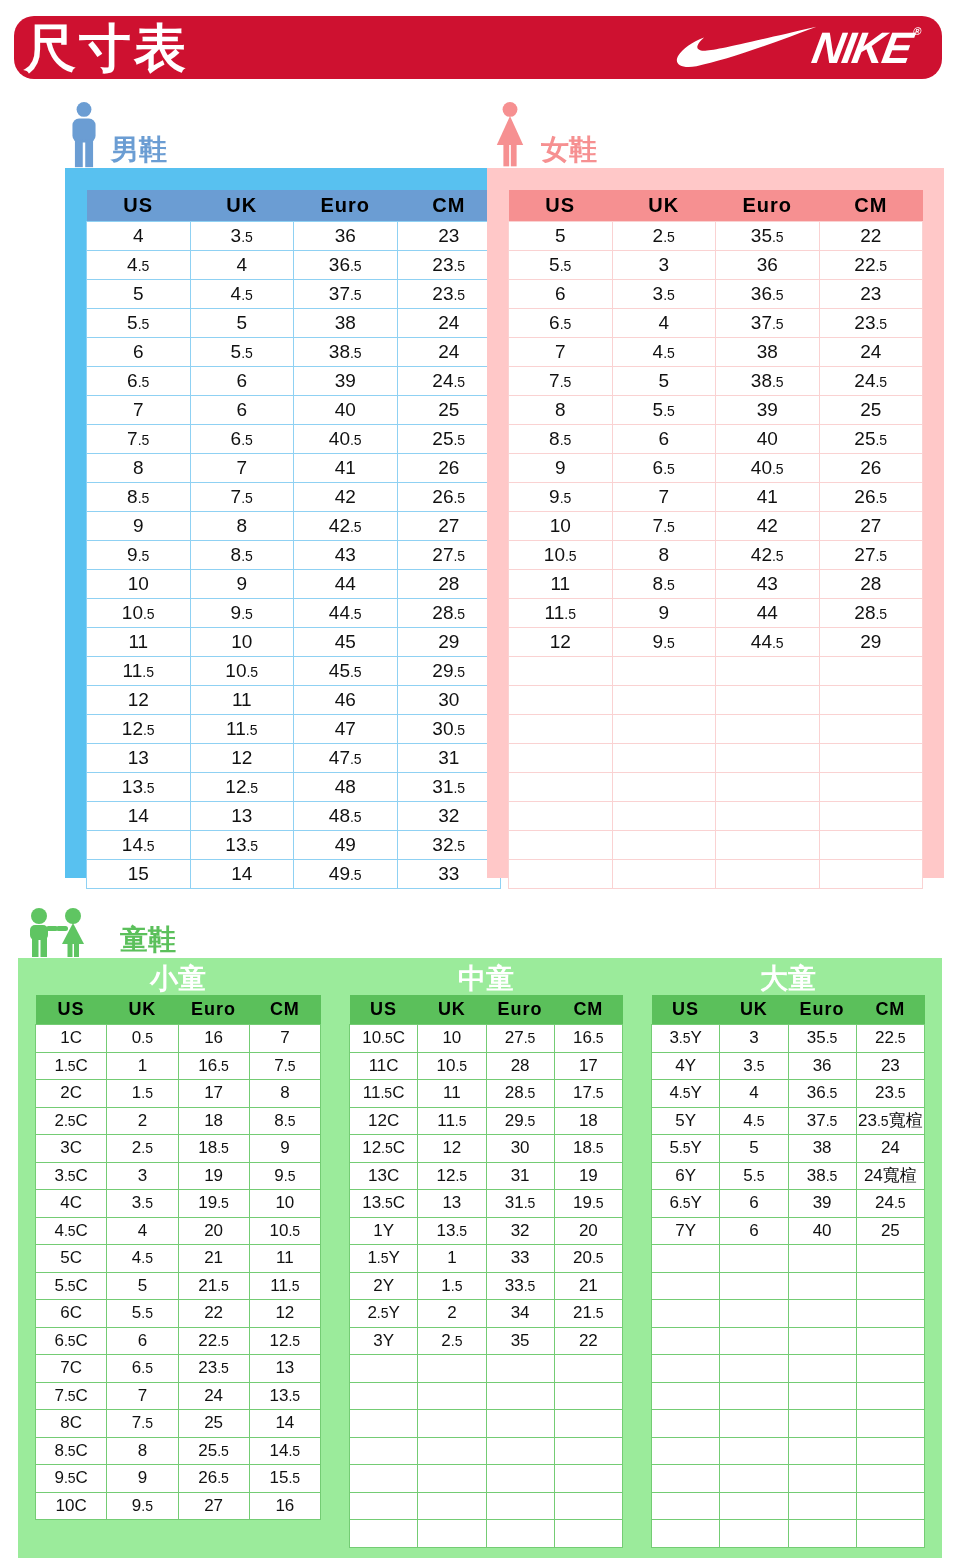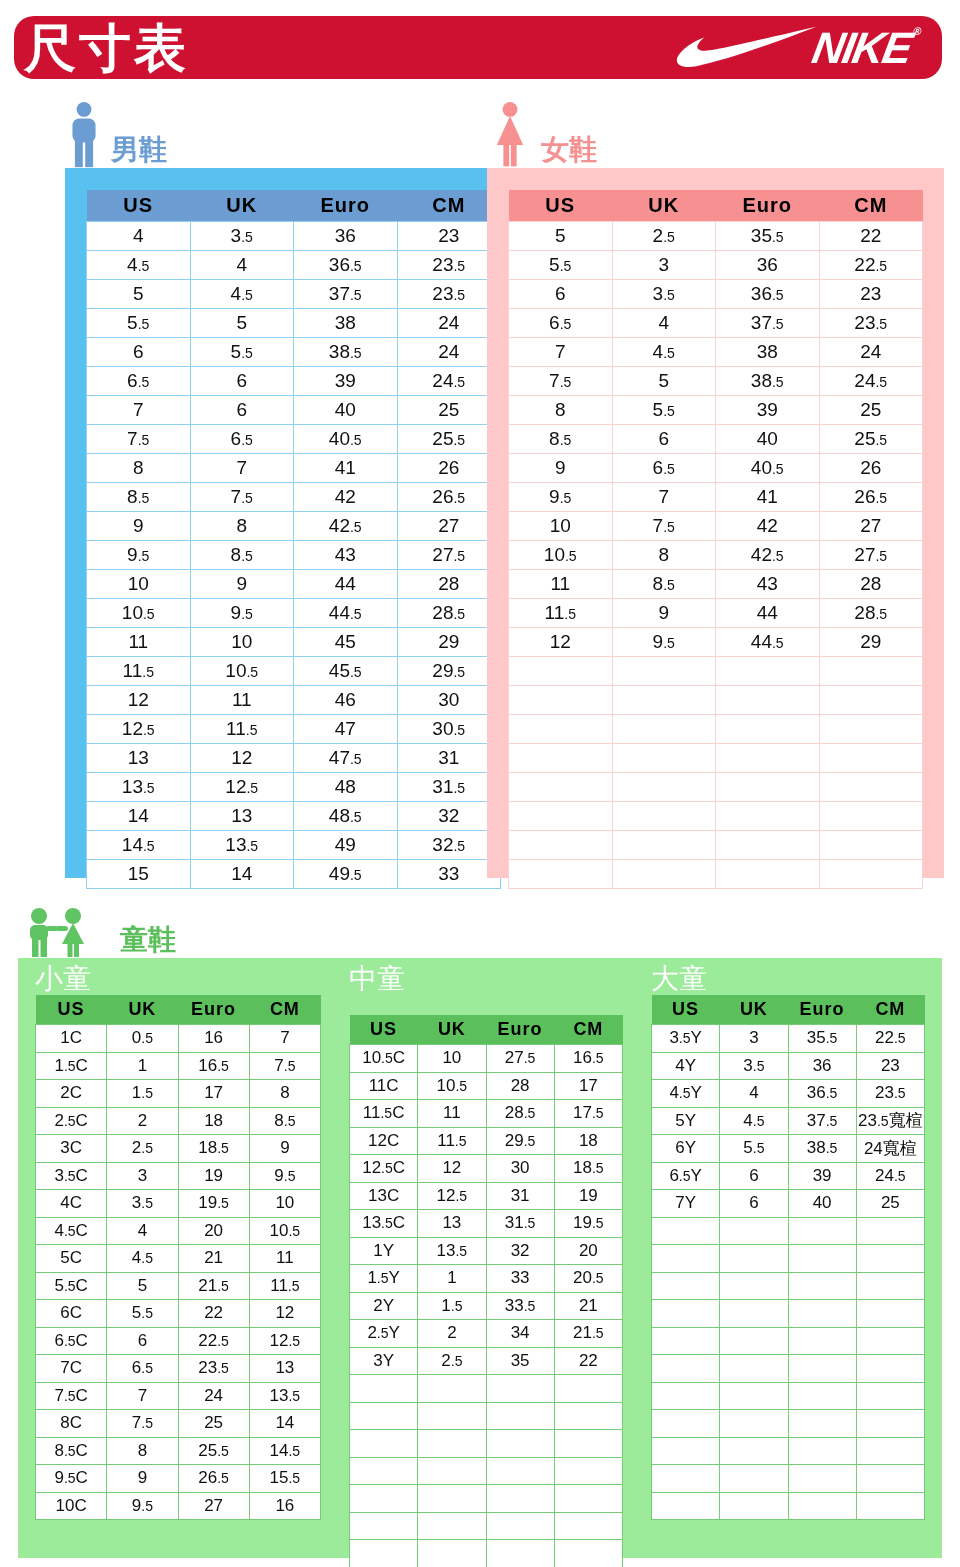--- a/index.html
+++ b/index.html
@@ -52,24 +52,24 @@
   }
   td .dec{font-size:14px;}
   .men-panel th{background:var(--men-header,#6B9DD3);}
   .men-panel td{border:1.5px solid var(--men-border,#8FD1F3);}
   .women-panel th{background:var(--women-header,#F69091);}
   .women-panel td{border:1.5px solid var(--women-border,#FAD2D2);}
   .kids-panel th{background:var(--kids-header,#5BC05B);font-size:18px;height:27px;}
   .kids-panel td{border:1.5px solid var(--kids-border,#74CC74);height:24.5px;font-size:17px;}
   .subtable{display:flex;flex-direction:column;}
   .subtable-small{width:286px;}
-  .subtable-mid{width:274px;gap:20px;}
+  .subtable-mid{width:274px;}
   .subtable-big{width:274px;}
   .subtable-title{
-    color:#fff;font-size:28px;font-weight:normal;
+    text-align:center;color:#fff;font-size:28px;font-weight:bold;
     height:33px;line-height:33px;
   }
   
   .person-icon{display:block;}
 </style>
 </head>
 <body>
 
 <header class="banner">
   <span class="title">尺寸表</span>
@@ -716,20 +716,26 @@
               <td>36<span class="dec">.5</span></td>
               <td>23<span class="dec">.5</span></td>
             </tr>
             <tr>
               <td>5Y</td>
               <td>4<span class="dec">.5</span></td>
               <td>37<span class="dec">.5</span></td>
               <td>23<span class="dec">.5</span>寬楦</td>
             </tr>
             <tr>
+              <td>5<span class="dec">.5</span>Y</td>
+              <td>5</td>
+              <td>38</td>
+              <td>24</td>
+            </tr>
+            <tr>
               <td>6Y</td>
               <td>5<span class="dec">.5</span></td>
               <td>38<span class="dec">.5</span></td>
               <td>24寬楦</td>
             </tr>
             <tr>
               <td>6<span class="dec">.5</span>Y</td>
               <td>6</td>
               <td>39</td>
               <td>24<span class="dec">.5</span></td>

